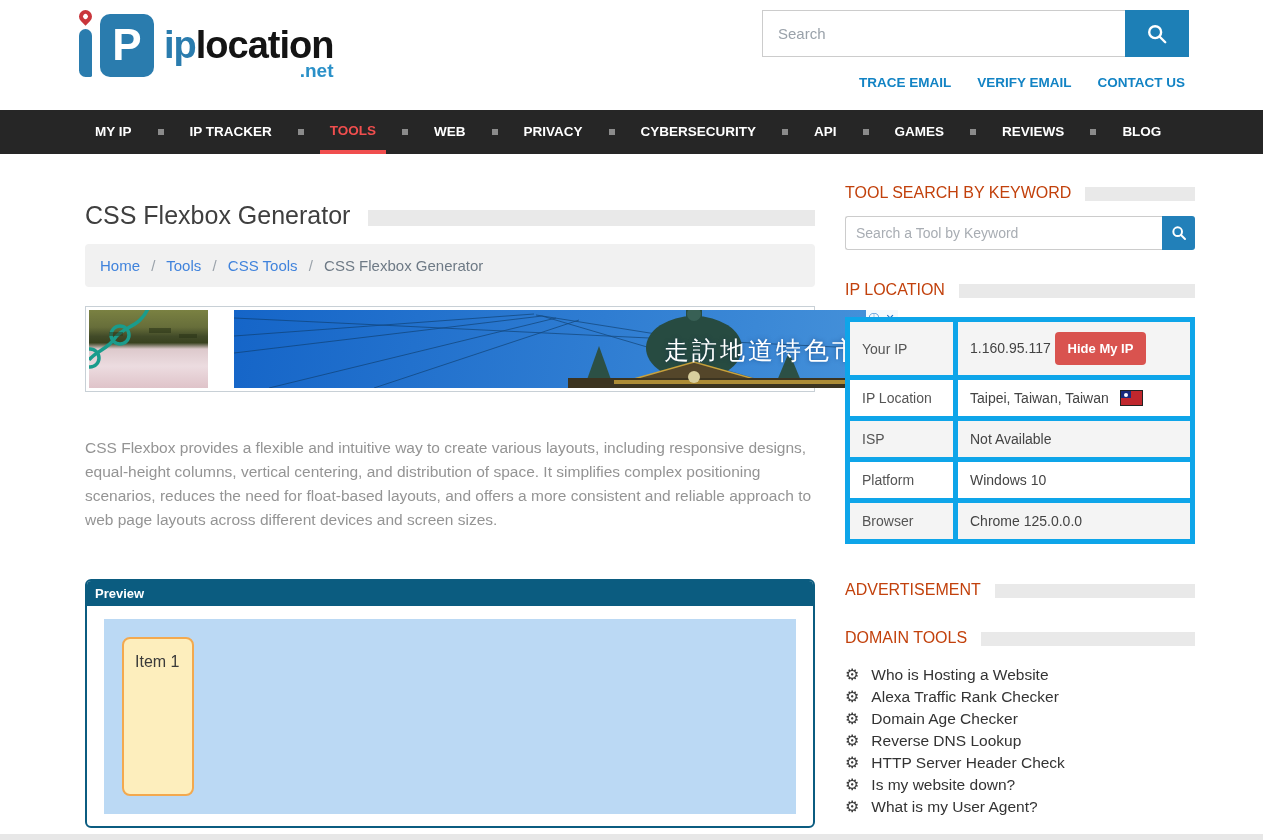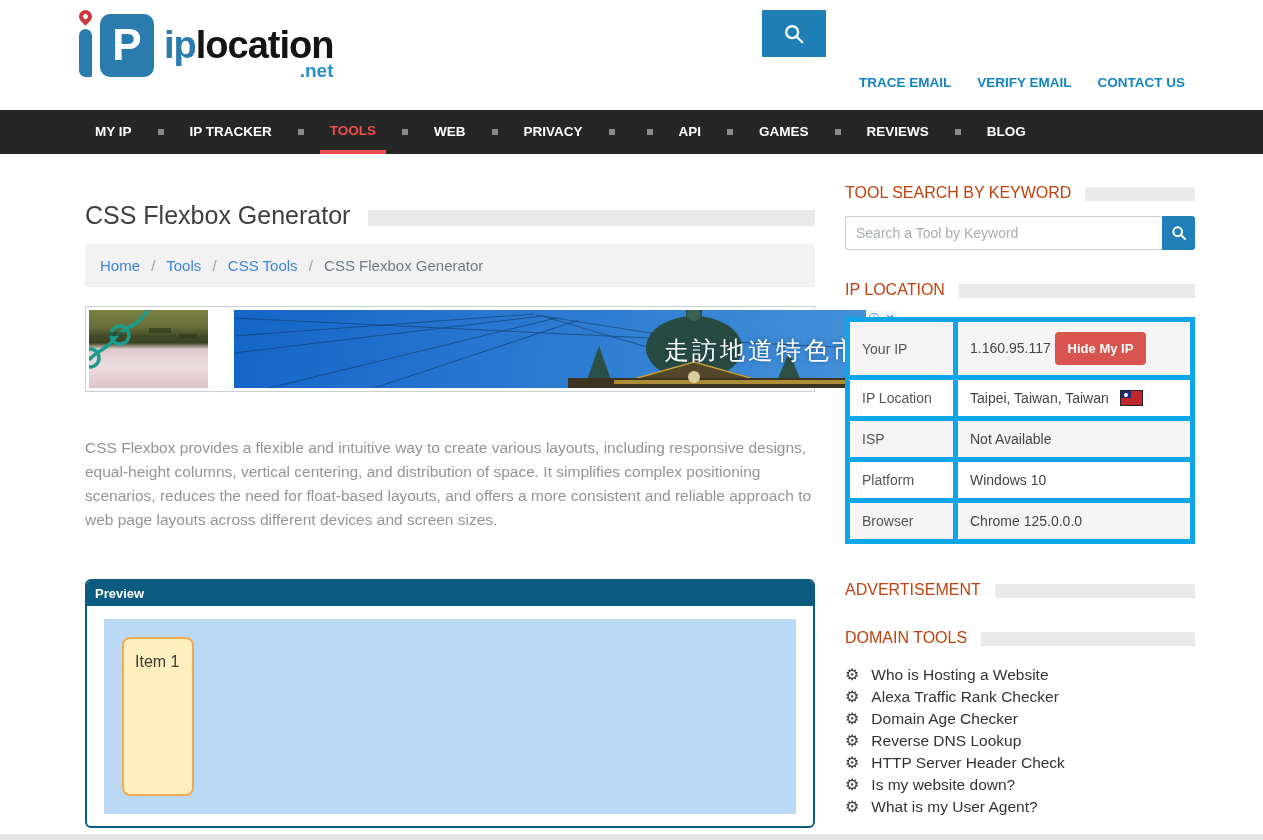--- a/index.html
+++ b/index.html
@@ -103,20 +103,21 @@
       <span class="mark-i"></span>
       <span class="mark-p">P</span>
     </div>
     <div class="logo-text">
       <span class="lt-ip">ip</span><span>location</span>
       <span class="lt-net">.net</span>
     </div>
   </div>
 
   <div class="hdr-search">
+    <input type="text" placeholder="Search" style="">
     <button>
       <svg width="22" height="22" viewBox="0 0 24 24">
         <circle cx="10" cy="10" r="6.5" fill="none" stroke="#fff" stroke-width="2.6"></circle>
         <line x1="15" y1="15" x2="21" y2="21" stroke="#fff" stroke-width="2.6" stroke-linecap="round"></line>
       </svg>
     </button>
   </div>
 
   <div class="hdr-links">
     <a class="hdr-link">TRACE EMAIL</a>
@@ -129,20 +130,21 @@
   <div class="nav-item">MY IP</div>
   <span class="nav-sep"></span>
   <div class="nav-item">IP TRACKER</div>
   <span class="nav-sep"></span>
   <div class="nav-item active">TOOLS</div>
   <span class="nav-sep"></span>
   <div class="nav-item">WEB</div>
   <span class="nav-sep"></span>
   <div class="nav-item">PRIVACY</div>
   <span class="nav-sep"></span>
+  <div class="nav-item">CYBERSECURITY</div>
   <span class="nav-sep"></span>
   <div class="nav-item">API</div>
   <span class="nav-sep"></span>
   <div class="nav-item">GAMES</div>
   <span class="nav-sep"></span>
   <div class="nav-item">REVIEWS</div>
   <span class="nav-sep"></span>
   <div class="nav-item">BLOG</div>
 </div>
 

